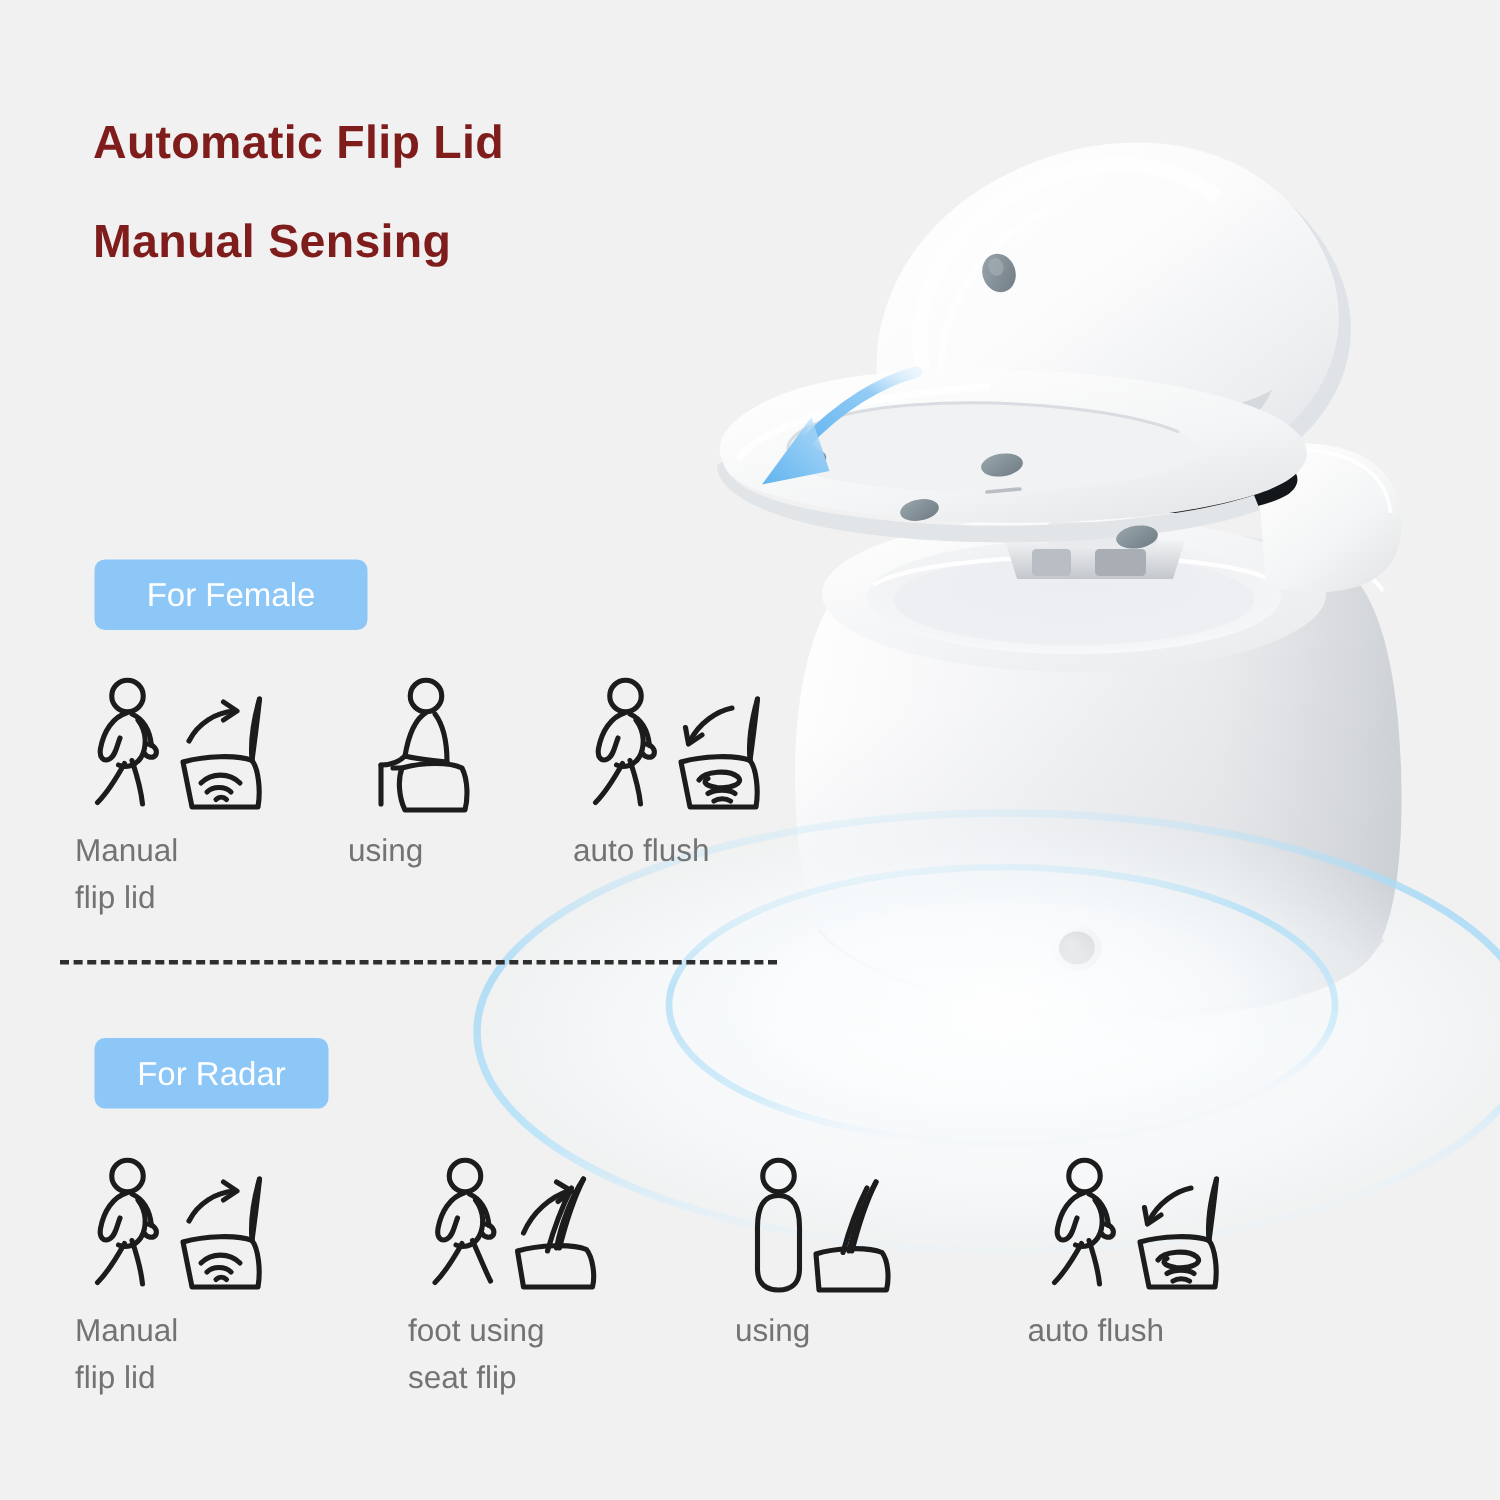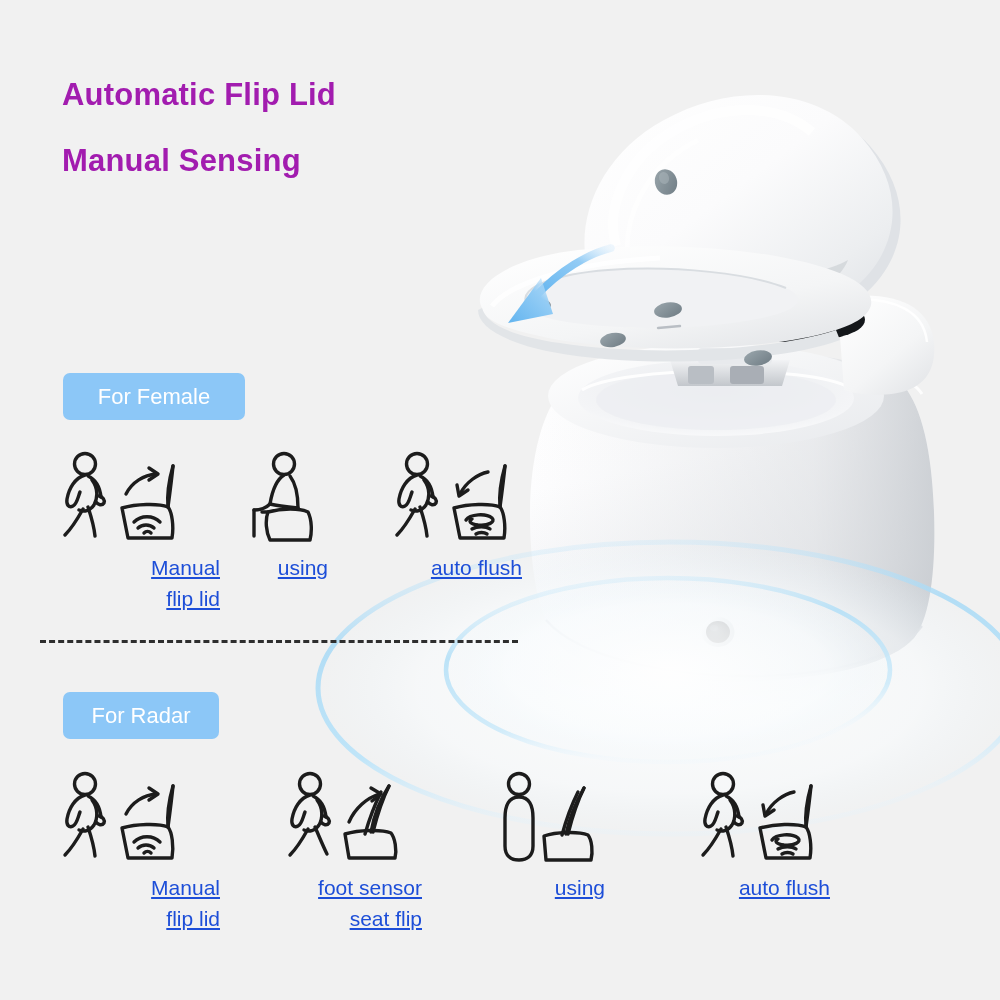--- a/index.html
+++ b/index.html
@@ -8,43 +8,43 @@
     background:#f1f1f1;
     font-family:"Liberation Sans", sans-serif;
     overflow:hidden;
     position:relative;
   }
   #stage{position:absolute;inset:0;width:1000px;height:1000px;overflow:hidden;background:#f1f1f1;}
 
   
   .title-block{position:absolute;left:62px;top:62px;}
   .title-line{
-    font-size:31px;font-weight:bold;color:#a21caf;
+    font-size:31px;font-weight:bold;color:#7f1d1d;
     letter-spacing:.2px;line-height:66px;white-space:nowrap;
   }
 
   
   .badge{
     position:absolute;
     background:#8cc7f7;
     color:#ffffff;
     font-size:22px;font-weight:normal;
     border-radius:7px;
     display:flex;align-items:center;justify-content:center;
     white-space:nowrap;
   }
   #badge-female{left:63px;top:373px;width:182px;height:47px;}
   #badge-male{left:63px;top:692px;width:156px;height:47px;}
 
   
   .icon-group{position:absolute;}
   .icon-art{display:block;}
   .icon-caption{
-    font-size:21px;color:#1d4ed8;line-height:31px;
-    text-align:right;white-space:nowrap;margin-top:6px;text-decoration:underline;
+    font-size:21px;color:#737373;line-height:31px;
+    text-align:left;white-space:nowrap;margin-top:6px;
   }
   .icon-caption .l2{display:block;}
 
   
   #divider{
     position:absolute;left:40px;top:640px;width:478px;height:0;
     border-top:3px dashed #2e2e2e;
   }
 
   
@@ -418,21 +418,21 @@
 
         <path d="M96 62 C 100 46, 106 28, 112 16"></path>
         <path d="M112 16 C 104 28, 97 46, 94 62"></path>
         <path d="M88 64 C 92 50, 98 34, 104 22"></path>
 
         <path d="M72 52 C 78 38, 90 28, 102 24"></path>
         <path d="M94 18 L 104 24 L 95 31"></path>
       </g>
     </svg>
     <div class="icon-caption">
-      <span>foot sensor</span>
+      <span>foot using</span>
       <span class="l2">seat flip</span>
     </div>
   </div>
 
   <div class="icon-group" style="left:490px;top:770px;width:115px;">
     <svg class="icon-art" width="108" height="96" viewBox="0 0 108 96" style="margin:0 auto;">
       <g fill="none" stroke="#1c1c1c" stroke-width="3.4" stroke-linecap="round" stroke-linejoin="round">
         <circle cx="25" cy="14" r="10.5"></circle>
         <path d="M25 27 C 15 27, 11 35, 11 48 L 11 76 C 11 86, 17 90, 25 90
                  C 33 90, 39 86, 39 76 L 39 48 C 39 35, 35 27, 25 27 Z"></path>

